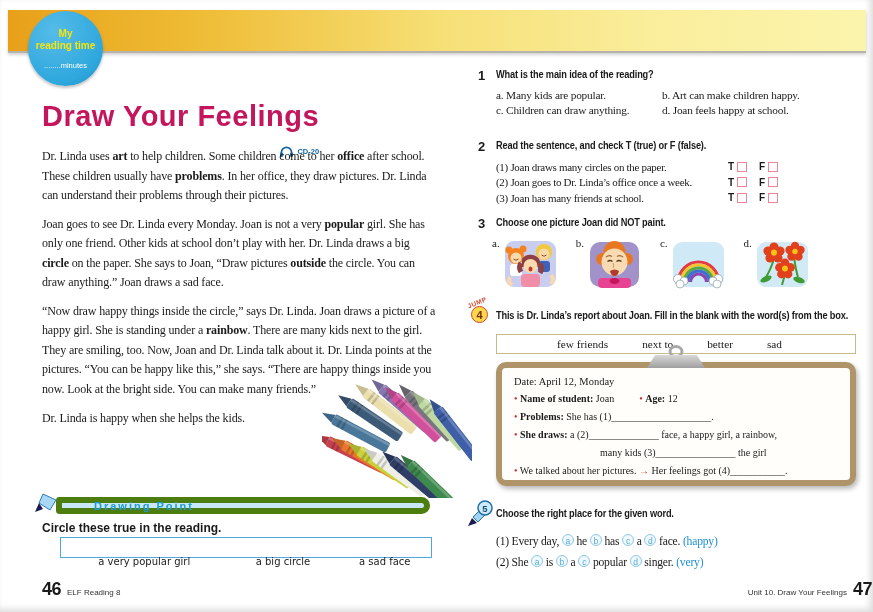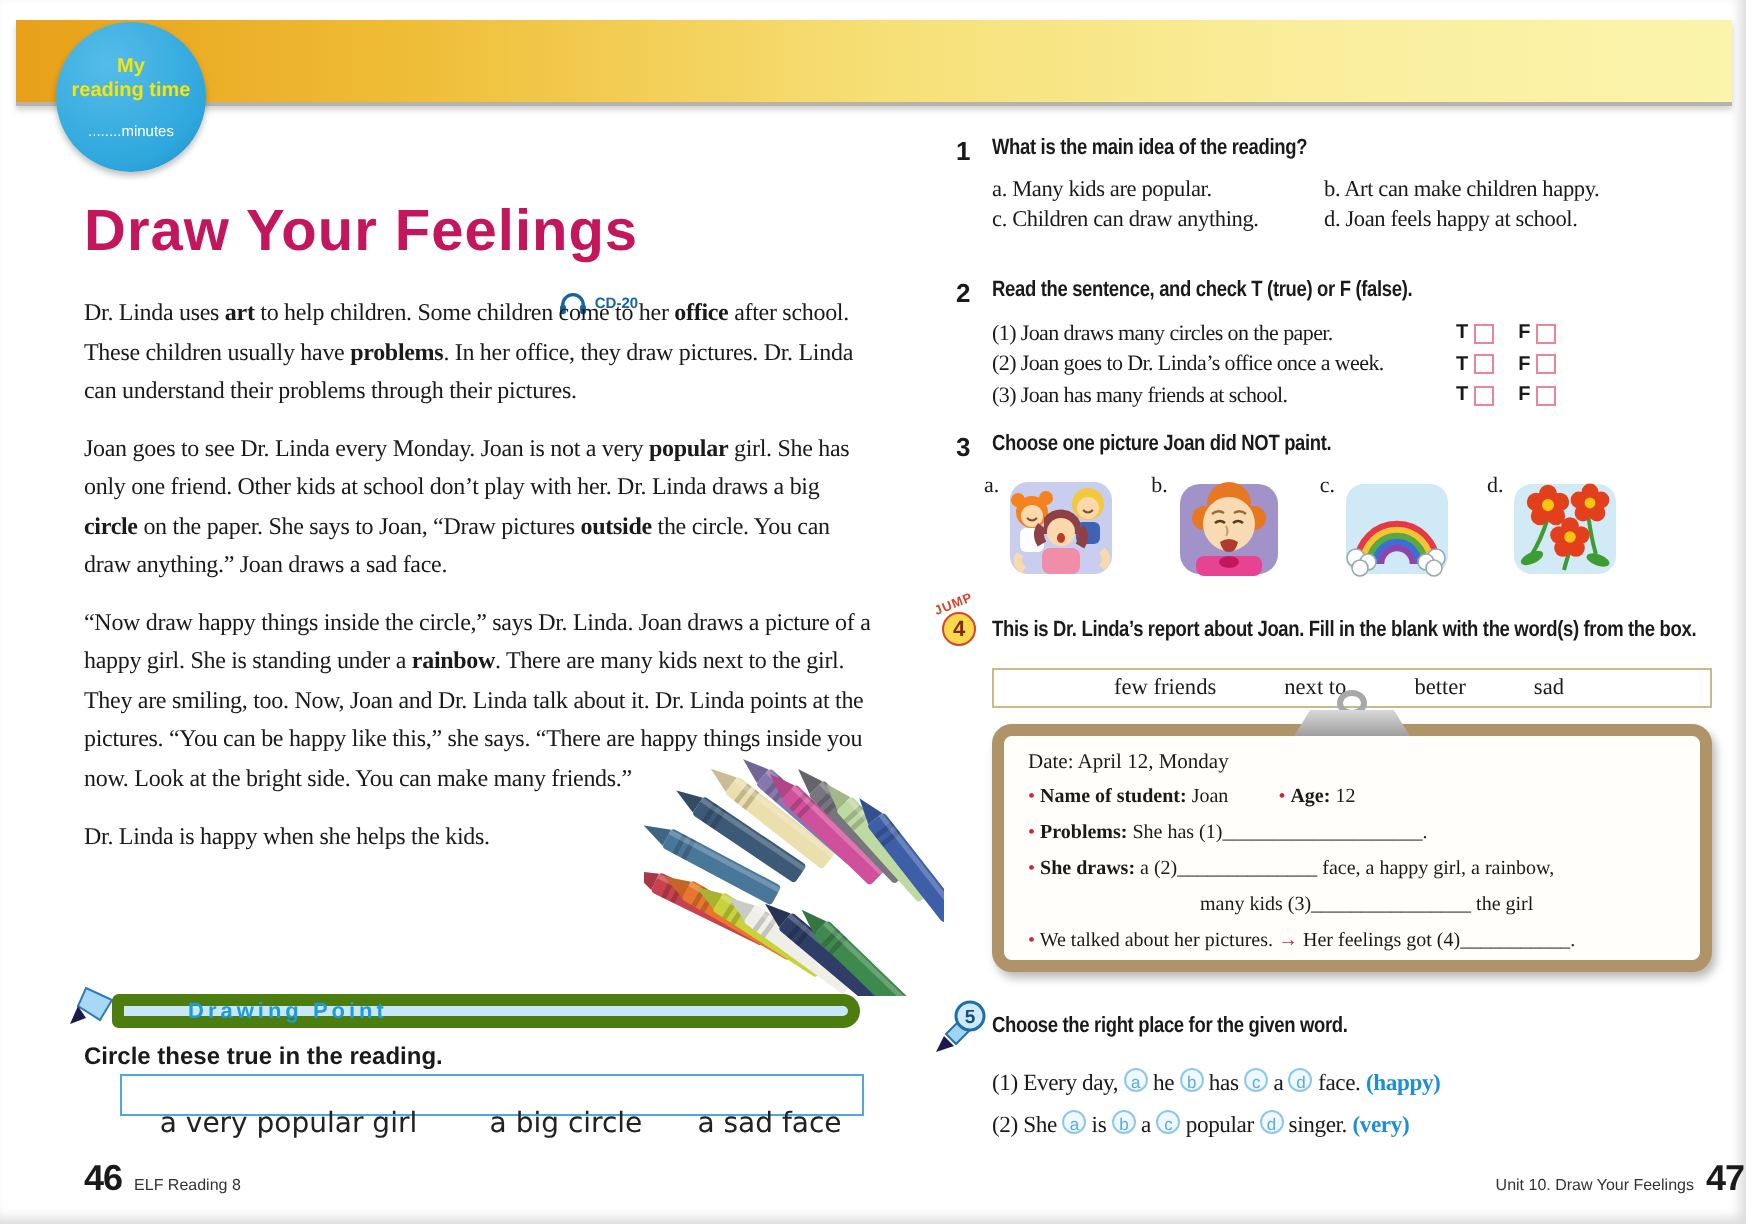--- a/index.html
+++ b/index.html
@@ -29,21 +29,21 @@
   
   .crayons{position:absolute;left:322px;top:368px;}
   
   .dp-bar{position:absolute;left:56px;top:497px;width:374px;height:17px;border-radius:4px 10px 10px 4px;
           background:var(--point-bg);border:6px solid #4d7c0f;display:flex;align-items:center;}
   .dp-title{color:var(--point-blue);font-weight:bold;font-size:11px;letter-spacing:2px;margin-left:32px;}
   .dp-marker{position:absolute;left:34px;top:490px;}
   .dp-instruction{position:absolute;left:42px;top:521px;font-size:12px;font-weight:bold;}
   .dp-box{position:absolute;left:60px;top:537px;width:372px;height:21px;
           border:1.5px solid var(--accent-blue);display:flex;align-items:center;}
-  .dp-box span{font-family:"DejaVu Sans",sans-serif;font-size:14px;color:#222;text-align:center;margin-top:28px;}
+  .dp-box span{font-family:"DejaVu Sans",sans-serif;font-size:10px;color:#222;text-align:center;margin-top:28px;}
   .dp-box span:nth-child(1){width:45%;}
   .dp-box span:nth-child(2){width:30%;}
   .dp-box span:nth-child(3){width:25%;}
   
   .footer{position:absolute;top:579px;display:flex;align-items:baseline;gap:6px;}
   .footer.fl{left:42px;}
   .footer.fr{right:1px;}
   .pg-num{font-size:18px;font-weight:bold;letter-spacing:-.5px;}
   .pg-label{font-size:8px;color:#333;}
   
@@ -77,21 +77,21 @@
          border:6px solid var(--board-tan);border-radius:10px;box-shadow:2px 3px 5px rgba(0,0,0,.28);
          padding:8px 12px 4px 12px;}
   .clip-body{position:absolute;left:50%;top:-13px;transform:translateX(-50%);width:58px;height:13px;
              background:linear-gradient(#d8d8d8,#9f9f9f);clip-path:polygon(14% 0,86% 0,100% 100%,0 100%);}
   .clip-ring{position:absolute;left:50%;top:-23px;transform:translateX(-50%);width:15px;height:13px;
              border:3px solid #a8a8a8;border-radius:50%;background:transparent;}
   .rep-date{font-family:"Liberation Serif",serif;font-size:10.5px;text-align:left;margin-bottom:3px;}
   .rep-line{font-family:"Liberation Serif",serif;font-size:10px;line-height:18px;white-space:nowrap;overflow:hidden;}
   .rep-line.indent{padding-left:86px;}
   .t-red{color:var(--red-text);}
-  .t-blue{color:var(--blue-text);font-weight:bold;}
+  .t-blue{color:var(--blue-text);font-weight:normal;}
   
   .q5-marker{position:relative;width:30px;height:26px;flex:none;}
   .q5-lines{margin:6px 0 0 30px;font-family:"Liberation Serif",serif;font-size:11.6px;line-height:20.5px;letter-spacing:-.2px;}
   .circ{display:inline-block;width:12px;height:12px;line-height:12px;border-radius:50%;
         border:1px solid #8FC8E8;color:#58ACDA;background:#EFF8FD;font-size:8.5px;text-align:center;
         font-family:"Liberation Sans",sans-serif;vertical-align:1px;}
 </style>
 </head>
 <body>
 

